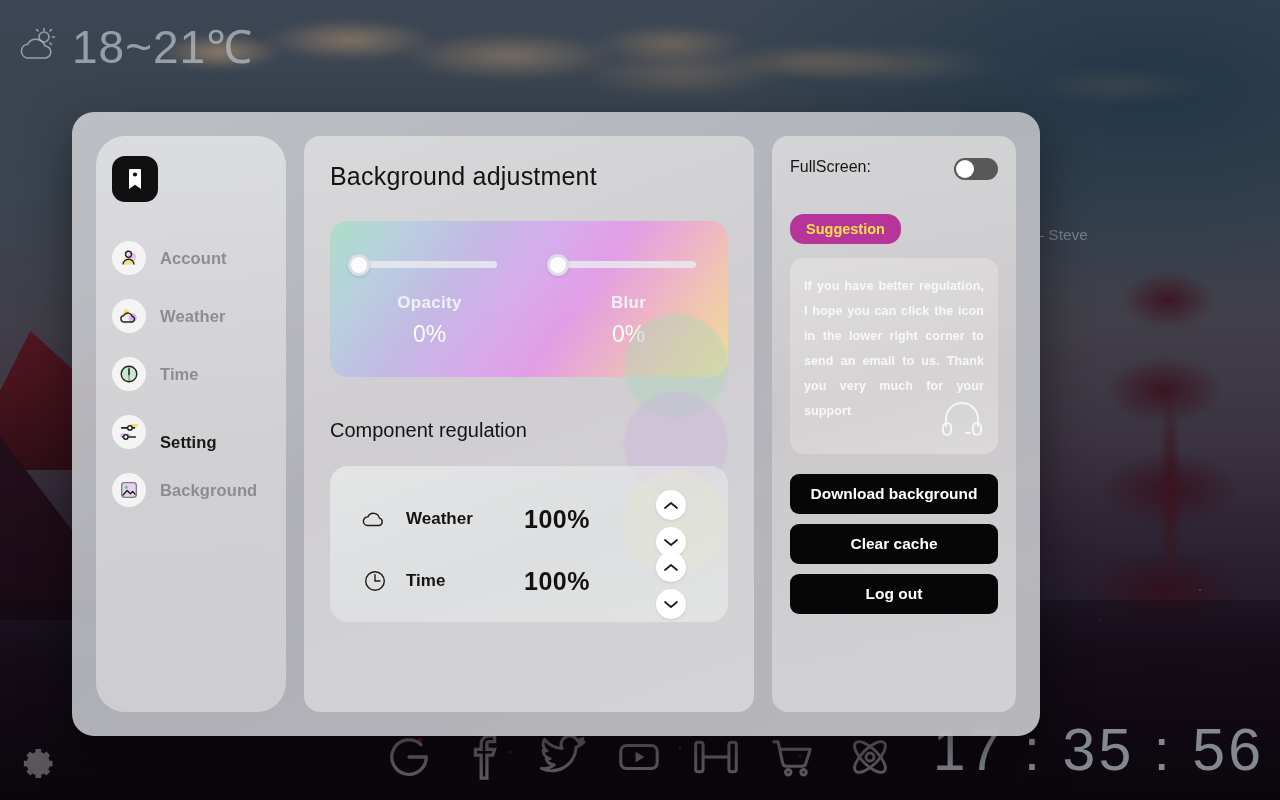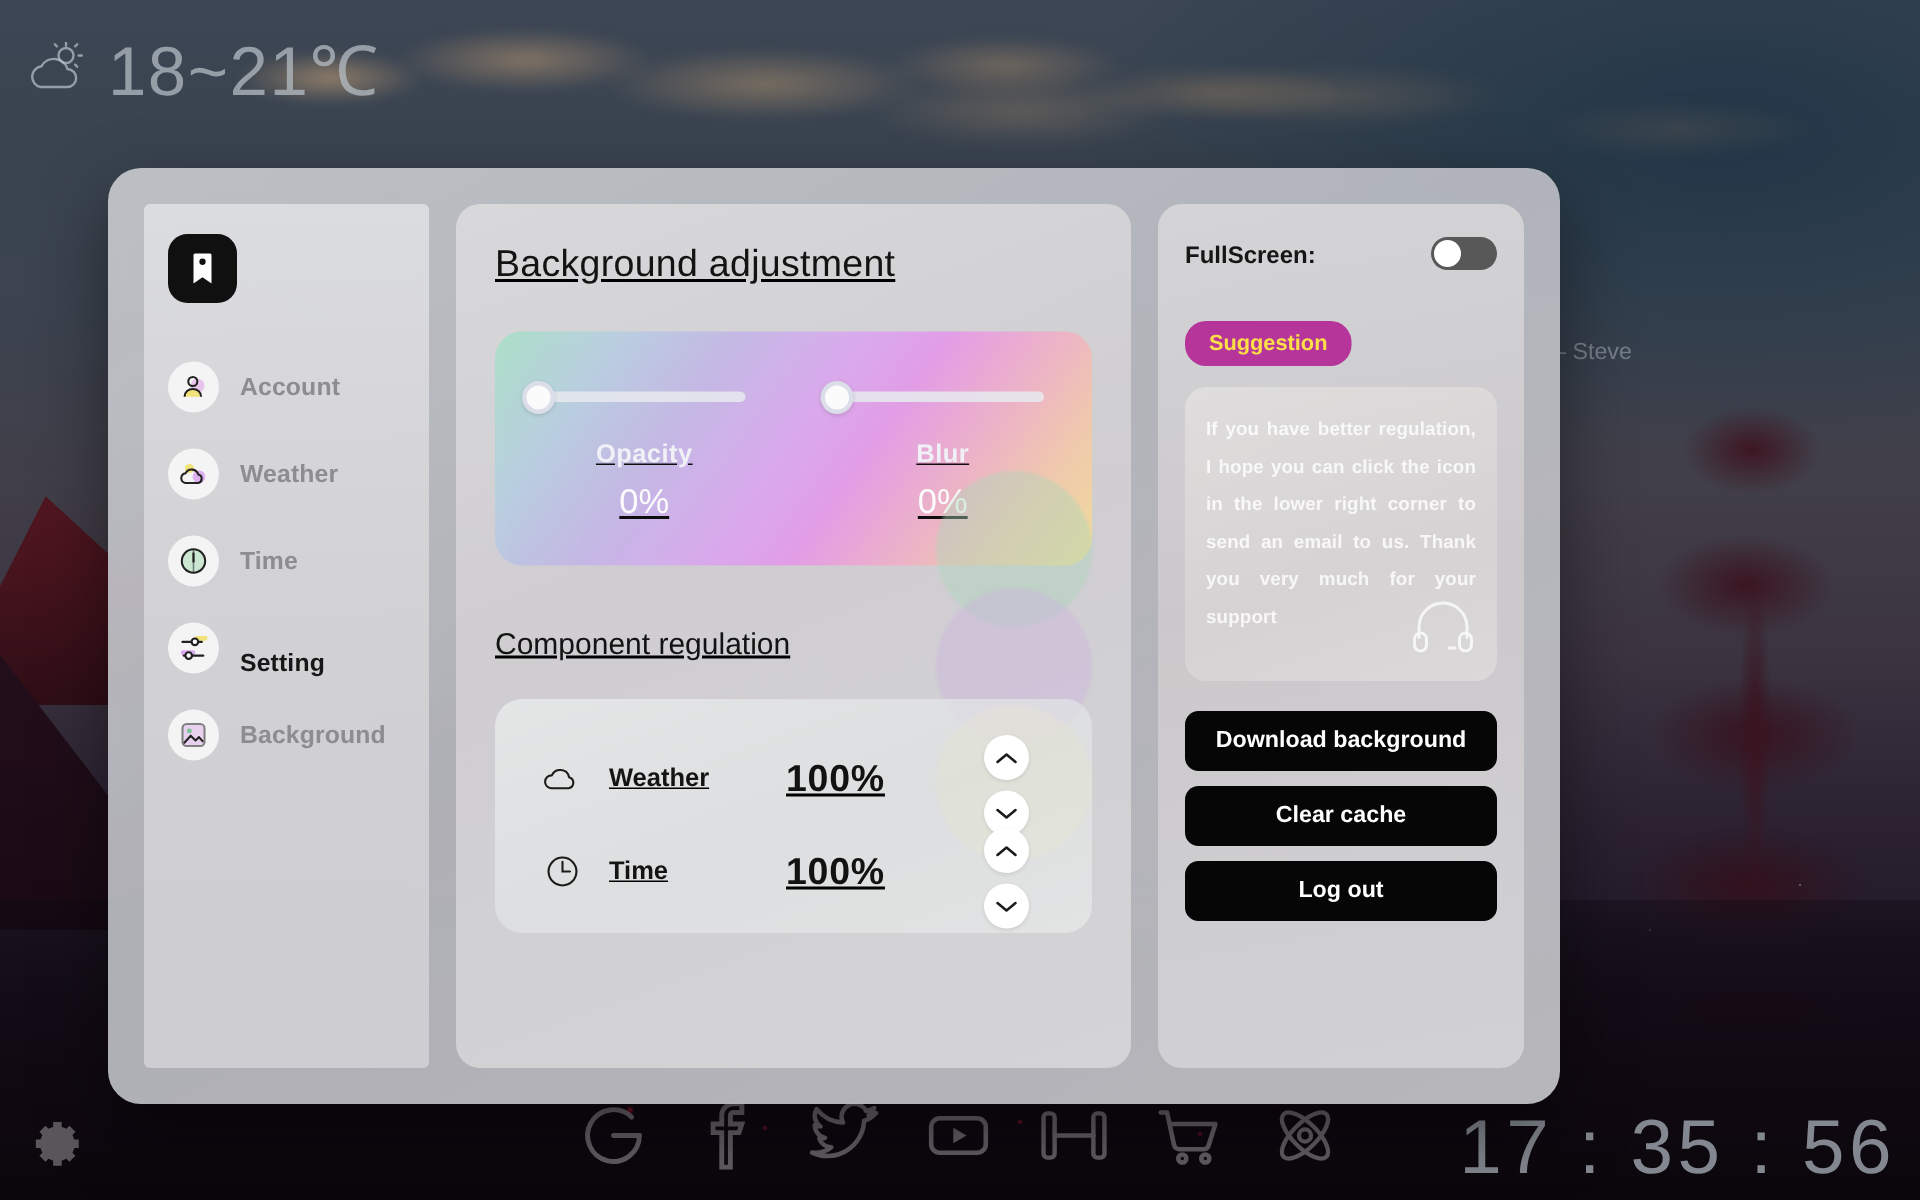--- a/index.html
+++ b/index.html
@@ -106,38 +106,38 @@
 
   .dock {
     position:absolute; left:0; bottom:8px; width:1280px; height:70px;
     display:flex; align-items:center; justify-content:center; gap:30px;
   }
   .dock-icon { opacity:.42; }
   .dock-icon svg { display:block; }
 
   .sys-gear { position:absolute; left:14px; bottom:10px; opacity:.55; }
   .clock {
-    position:absolute; right:16px; bottom:6px;
-    color:rgba(178,186,194,.72); font-size:51px; letter-spacing:3px;
+    position:absolute; right:16px; bottom:16px;
+    color:rgba(178,186,194,.72); font-size:59px; letter-spacing:3px;
     font-weight:300;
   }
 
   
   #dialog {
     position:absolute; left:72px; top:112px; width:968px; height:624px;
     border-radius:22px;
     background:linear-gradient(150deg, rgba(198,200,204,.93) 0%, rgba(188,190,196,.92) 45%, rgba(196,196,200,.93) 100%);
     box-shadow:0 18px 50px rgba(0,0,0,.45);
     display:flex; padding:24px; gap:18px;
     backdrop-filter:blur(14px);
   }
 
   
   .sidebar {
-    width:190px; border-radius:4px;
+    width:190px; border-radius:29px;
     background:linear-gradient(180deg, rgba(223,224,227,.90) 0%, rgba(214,213,216,.88) 50%, rgba(209,209,213,.9) 100%);
     padding:20px 0 16px 16px; position:relative; overflow:hidden;
   }
   .logo {
     width:46px; height:46px; border-radius:13px; background:#101010;
     display:flex; align-items:center; justify-content:center; margin-bottom:32px;
   }
   .nav-item {
     display:flex; align-items:center; gap:14px; height:48px; margin-bottom:10px;
     cursor:pointer;
@@ -148,21 +148,20 @@
     display:flex; align-items:center; justify-content:center; flex:0 0 34px;
   }
   .nav-label { font-size:16.5px; color:#8d8d8f; font-weight:600; letter-spacing:.1px; }
   .nav-item.active .nav-label { color:#171717; font-weight:700;margin-top:21px; }
 
   
   .center {
     flex:1; border-radius:16px; position:relative; overflow:hidden;
     background:linear-gradient(160deg, rgba(221,221,224,.88) 0%, rgba(213,210,212,.86) 40%, rgba(216,216,219,.88) 100%);
     padding:26px 26px 0 26px;
-    text-decoration:underline;
   }
   .panel-title { font-size:25px; color:#131313; font-weight:400; letter-spacing:.2px; }
 
   .slider-card {
     margin-top:30px; height:156px; border-radius:18px; position:relative;
     background:linear-gradient(125deg,
       #a9e0c6 0%, #b7cfe0 16%, #c3b7e6 32%, #d9a8ee 48%,
       #e39ae8 60%, #efb0c8 74%, #f3c8ac 86%, #f2dd96 100%);
     opacity:.93;
     display:flex;
@@ -203,21 +202,21 @@
     display:flex; align-items:center; justify-content:center; cursor:pointer;
     box-shadow:0 1px 3px rgba(0,0,0,.10);
   }
 
   
   .right {
     width:244px; border-radius:16px; padding:22px 18px;
     background:linear-gradient(170deg, rgba(216,216,219,.90) 0%, rgba(208,204,206,.86) 45%, rgba(212,212,216,.9) 100%);
     display:flex; flex-direction:column;
   }
-  .toggle-row { display:flex; align-items:flex-end; justify-content:space-between; margin-bottom:34px;font-weight:bold; }
+  .toggle-row { display:flex; align-items:flex-start; justify-content:space-between; margin-bottom:34px; }
   .toggle-label { font-size:16px; color:#161616; }
   .switch {
     width:44px; height:22px; border-radius:11px; background:#585858; position:relative; cursor:pointer;
   }
   .switch .dot { position:absolute; left:2px; top:2px; width:18px; height:18px; border-radius:50%; background:#fff; }
 
   .badge {
     align-self:flex-start; background:#b5359b; color:#fde047; font-size:14.5px; font-weight:700;
     padding:7px 16px; border-radius:14px; margin-bottom:14px; cursor:pointer;
   }

